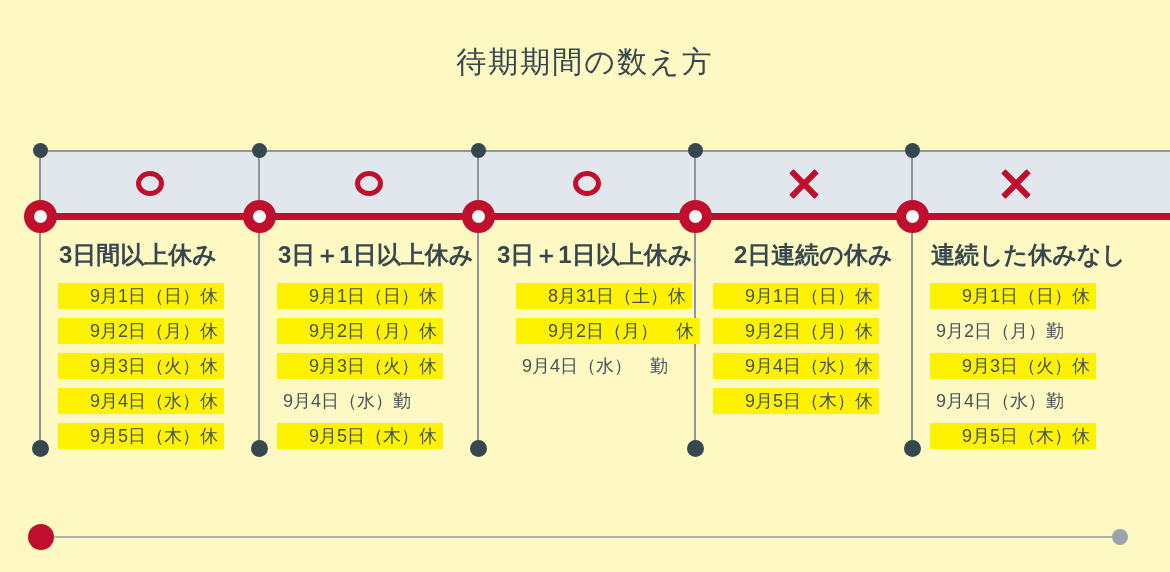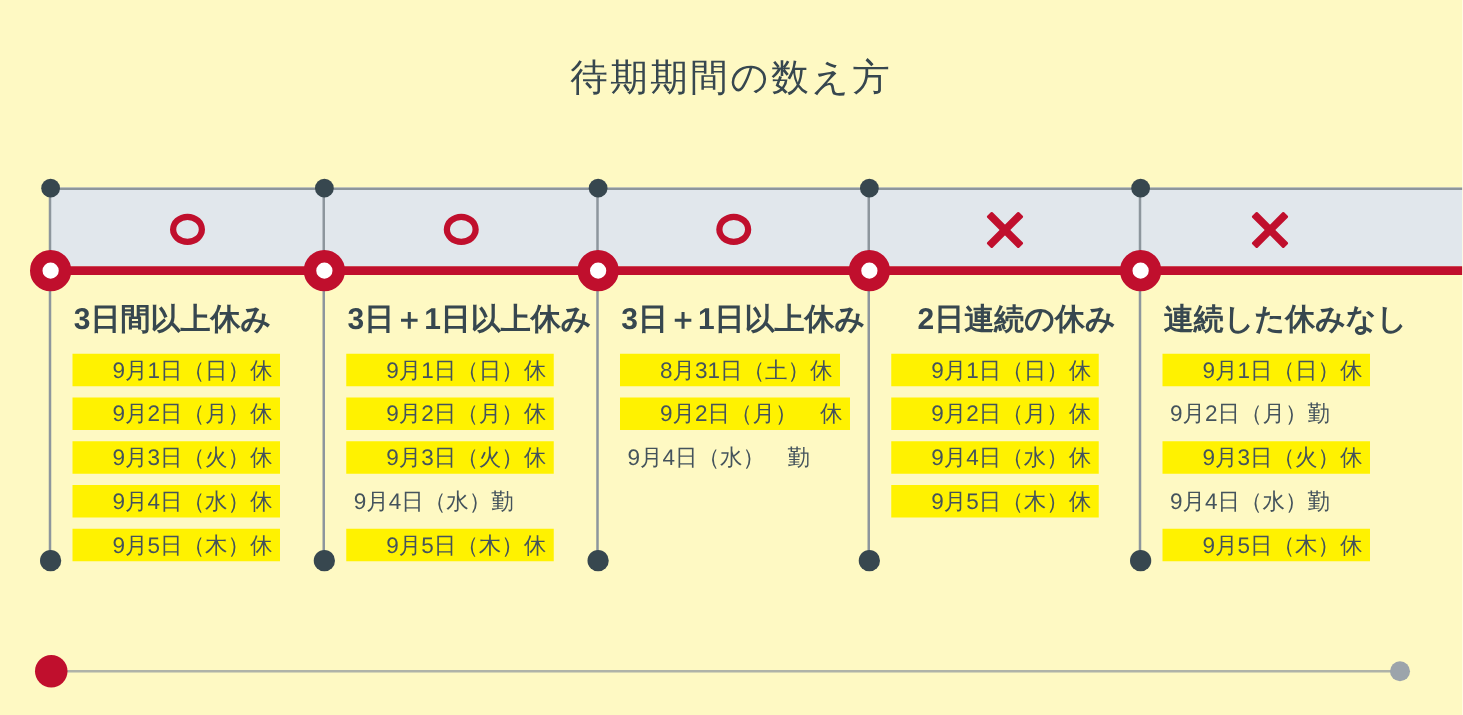--- a/index.html
+++ b/index.html
@@ -172,21 +172,21 @@
         <div class="row hl">9月3日（火）休</div>
         <div class="row">9月4日（水）勤</div>
         <div class="row hl">9月5日（木）休</div>
       </div>
       <div class="vline" style="left: 477px;"></div>
       <div class="top-dot" style="left: 470.5px;"></div>
       <div class="bottom-dot" style="left: 469.5px;"></div>
       <div class="ring" style="left: 461.5px;"></div>
       <div class="circle-mark" style="left: 572.5px;"></div>
       <div class="heading" style="left: 497px;">3日＋1日以上休み</div>
-      <div class="rows" style="left: 496px;">
+      <div class="rows" style="left: 516px;">
         <div class="row hl">8月31日（土）休</div>
         <div class="row hl">9月2日（月）　休</div>
         <div class="row">9月4日（水）　勤</div>
       </div>
       <div class="vline" style="left: 694px;"></div>
       <div class="top-dot" style="left: 687.5px;"></div>
       <div class="bottom-dot" style="left: 686.5px;"></div>
       <div class="ring" style="left: 678.5px;"></div>
       <div class="cross-mark" style="left: 789.5px;">
         <div class="stroke a"></div>

